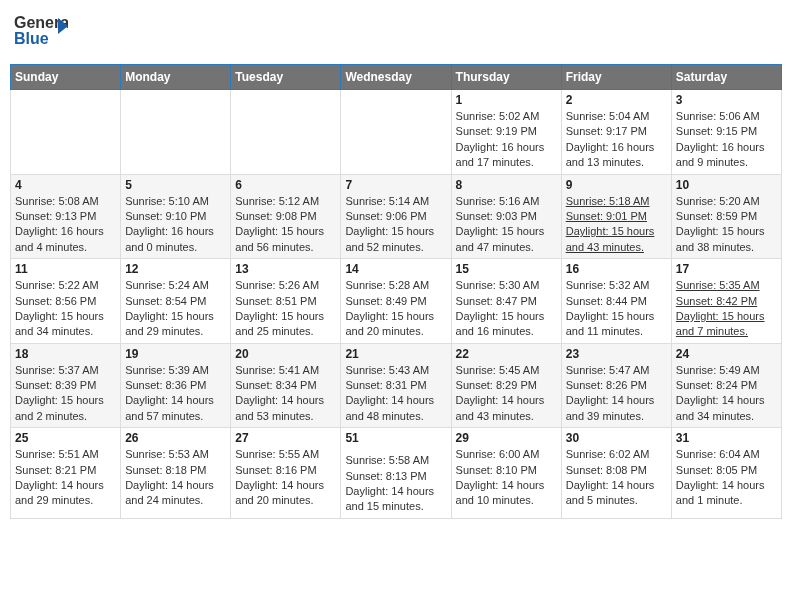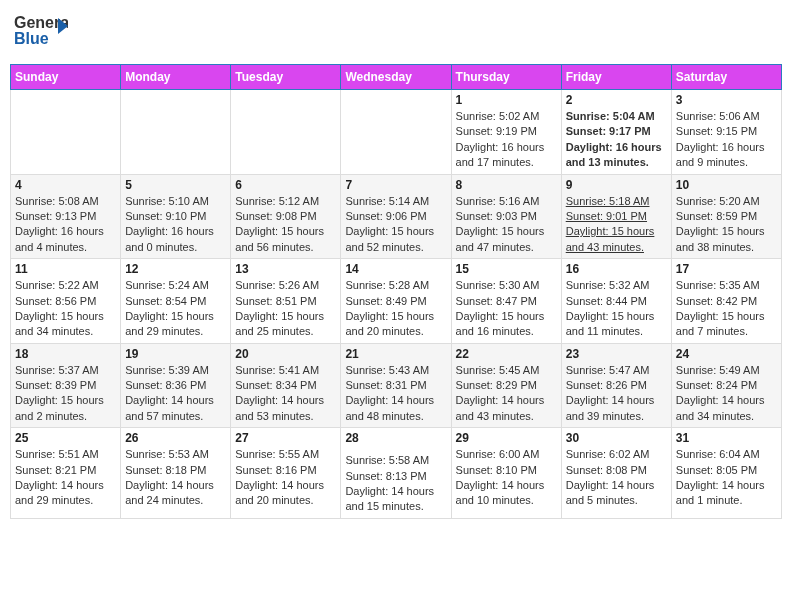--- a/index.html
+++ b/index.html
@@ -34,21 +34,21 @@
     .subtitle {
       font-size: 15px;
       color: #444;
     }
     .calendar {
       width: 100%;
       border-collapse: collapse;
       border: 1px solid #ccc;
     }
     .calendar th {
-      background: #d946ef;
+      background: #737373;
       color: #fff;
       font-size: 12px;
       font-weight: bold;
       padding: 5px 4px;
       text-align: left;
       border: 1px solid #2b7bbf;
     }
     .calendar td {
       vertical-align: top;
       border: 1px solid #ddd;
@@ -120,21 +120,21 @@
         <td class="empty-cell"></td>
         <td>
           <span class="day-number">1</span>
           <div class="day-info" style="white-space: pre-line;">Sunrise: 5:02 AM
 Sunset: 9:19 PM
 Daylight: 16 hours
 and 17 minutes.</div>
         </td>
         <td>
           <span class="day-number">2</span>
-          <div class="day-info" style="white-space: pre-line; font-weight: bold;">Sunrise: 5:04 AM
+          <div class="day-info" style="white-space: pre-line;">Sunrise: 5:04 AM
 Sunset: 9:17 PM
 Daylight: 16 hours
 and 13 minutes.</div>
         </td>
         <td>
           <span class="day-number">3</span>
           <div class="day-info" style="white-space: pre-line;">Sunrise: 5:06 AM
 Sunset: 9:15 PM
 Daylight: 16 hours
 and 9 minutes.</div>
@@ -229,21 +229,21 @@
         </td>
         <td>
           <span class="day-number">16</span>
           <div class="day-info" style="white-space: pre-line;">Sunrise: 5:32 AM
 Sunset: 8:44 PM
 Daylight: 15 hours
 and 11 minutes.</div>
         </td>
         <td>
           <span class="day-number">17</span>
-          <div class="day-info" style="white-space: pre-line;">Sunrise: 5:35 AM
+          <div class="day-info" style="white-space: pre-line; text-decoration: underline;">Sunrise: 5:35 AM
 Sunset: 8:42 PM
 Daylight: 15 hours
 and 7 minutes.</div>
         </td>
       </tr>
       <tr>
         <td>
           <span class="day-number">18</span>
           <div class="day-info" style="white-space: pre-line;">Sunrise: 5:37 AM
 Sunset: 8:39 PM
@@ -309,21 +309,21 @@
 and 24 minutes.</div>
         </td>
         <td>
           <span class="day-number">27</span>
           <div class="day-info" style="white-space: pre-line;">Sunrise: 5:55 AM
 Sunset: 8:16 PM
 Daylight: 14 hours
 and 20 minutes.</div>
         </td>
         <td>
-          <span class="day-number">28</span>
+          <span class="day-number">51</span>
           <div class="day-info" style="white-space: pre-line; margin-top: 8px;">Sunrise: 5:58 AM
 Sunset: 8:13 PM
 Daylight: 14 hours
 and 15 minutes.</div>
         </td>
         <td>
           <span class="day-number">29</span>
           <div class="day-info" style="white-space: pre-line;">Sunrise: 6:00 AM
 Sunset: 8:10 PM
 Daylight: 14 hours

